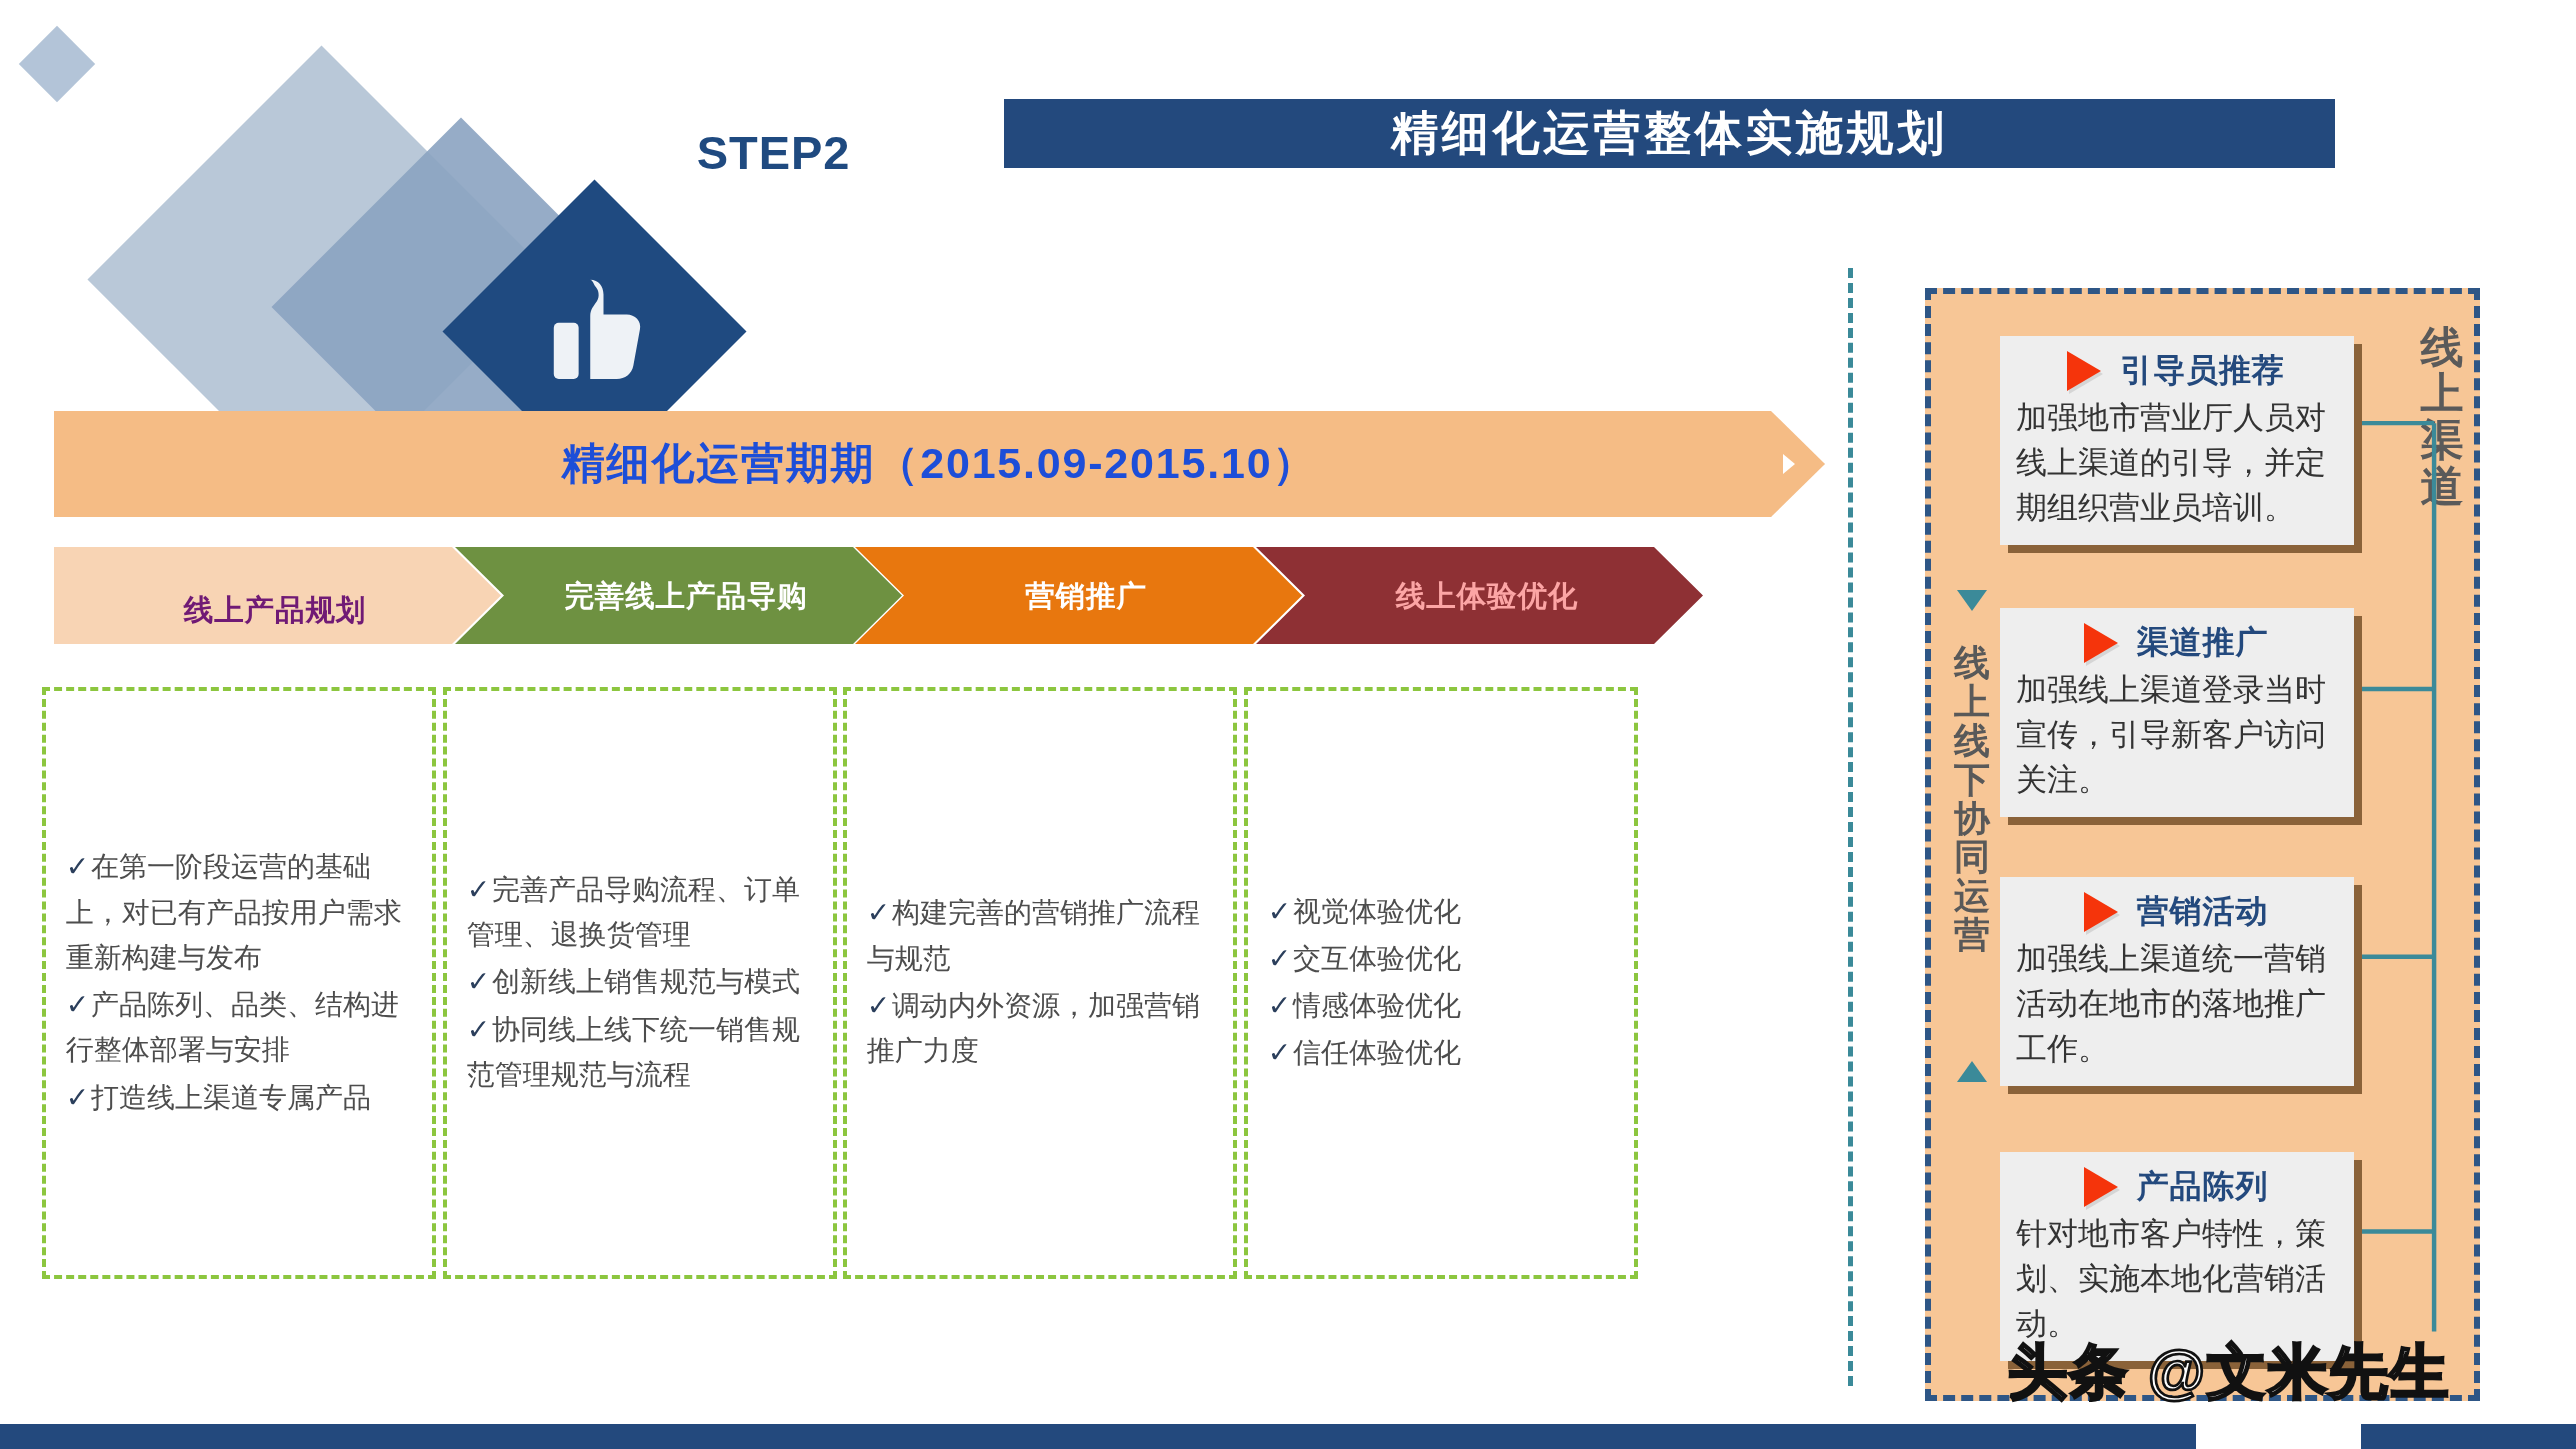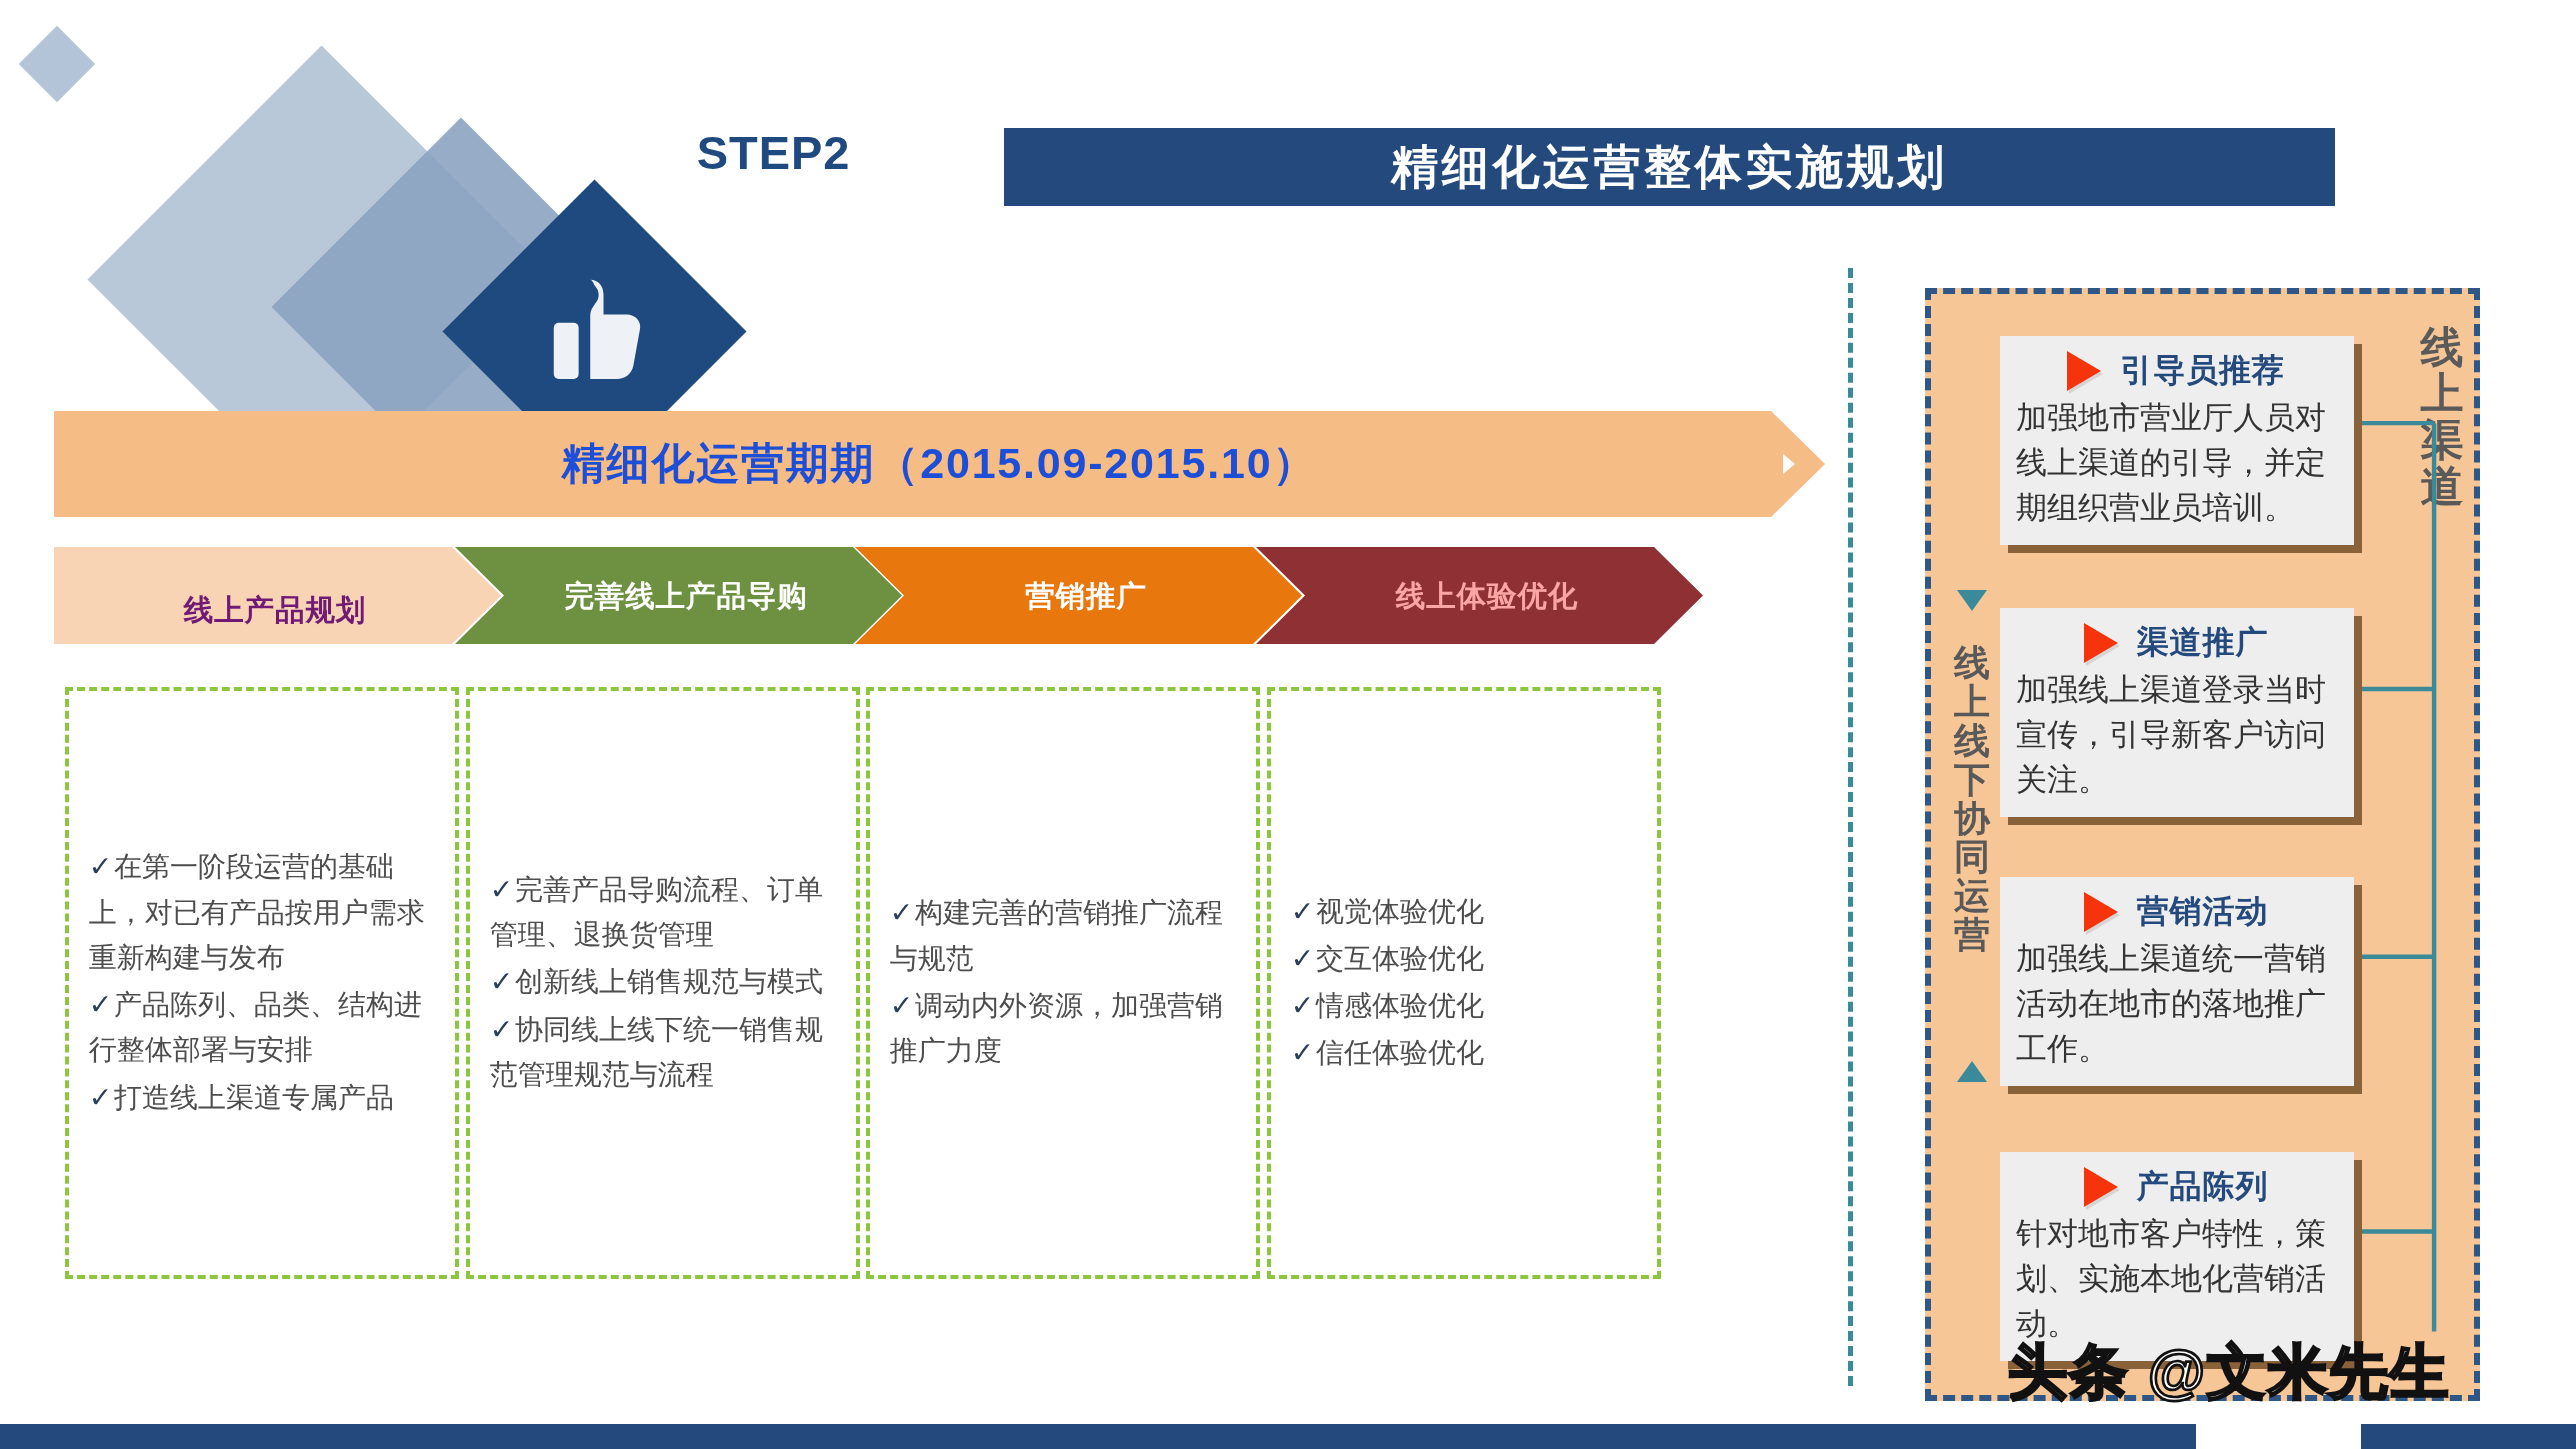--- a/index.html
+++ b/index.html
@@ -17,21 +17,21 @@
   #dia-mid{left:327px;top:173px;width:268px;height:268px;background:#8ba3c1;opacity:.9;}
   #dia-dark{left:487px;top:224px;width:215px;height:215px;background:#1f4a80;}
   #thumb-icon{position:absolute;left:550px;top:273px;width:107px;height:116px;}
 
   
   #step-label{
     position:absolute;left:617px;top:125px;width:313px;text-align:center;
     font-size:47px;font-weight:bold;color:#1f4a80;letter-spacing:0.9px;
   }
   #header-bar{
-    position:absolute;left:1004px;top:128px;width:1331px;height:78px;
+    position:absolute;left:1004px;top:99px;width:1331px;height:69px;
     background:#23497d;display:flex;align-items:center;justify-content:center;
   }
   #header-title{
     color:#ffffff;font-size:47px;font-weight:bold;letter-spacing:3.6px;
   }
 
   
   #phase-banner{
     position:absolute;left:54px;top:411px;width:1771px;height:106px;
     background:#F5BC85;
@@ -49,21 +49,21 @@
   .chev-row{position:absolute;left:54px;top:547px;width:1780px;height:97px;}
   .chev{
     position:absolute;top:0;height:97px;
     display:flex;align-items:center;justify-content:center;
     text-align:center;padding:0 32px 0 47px;box-sizing:border-box;
   }
   .chev span{font-size:29.5px;font-weight:bold;line-height:1.15;letter-spacing:0.9px;}
   .chev.first{clip-path:polygon(0 0, calc(100% - 49px) 0, 100% 50%, calc(100% - 49px) 100%, 0 100%);}
   .chev.mid{clip-path:polygon(0 0, calc(100% - 49px) 0, 100% 50%, calc(100% - 49px) 100%, 0 100%, 49px 50%);}
 
-  .col-boxes{position:absolute;left:65px;top:687px;width:1780px;height:592px;}
+  .col-boxes{position:absolute;left:42px;top:687px;width:1780px;height:592px;}
   .col-box{
     position:absolute;top:0;height:592px;
     border:4.5px dashed #8CC63F;box-sizing:border-box;
     display:flex;align-items:center;
   }
   .col-list{padding:0 18px 0 19.7px;width:100%;box-sizing:border-box;}
   .col-item{
     font-size:28px;color:#4d4d4d;line-height:1.62;
     text-indent:0;margin:0 0 1.8px 0;
   }

